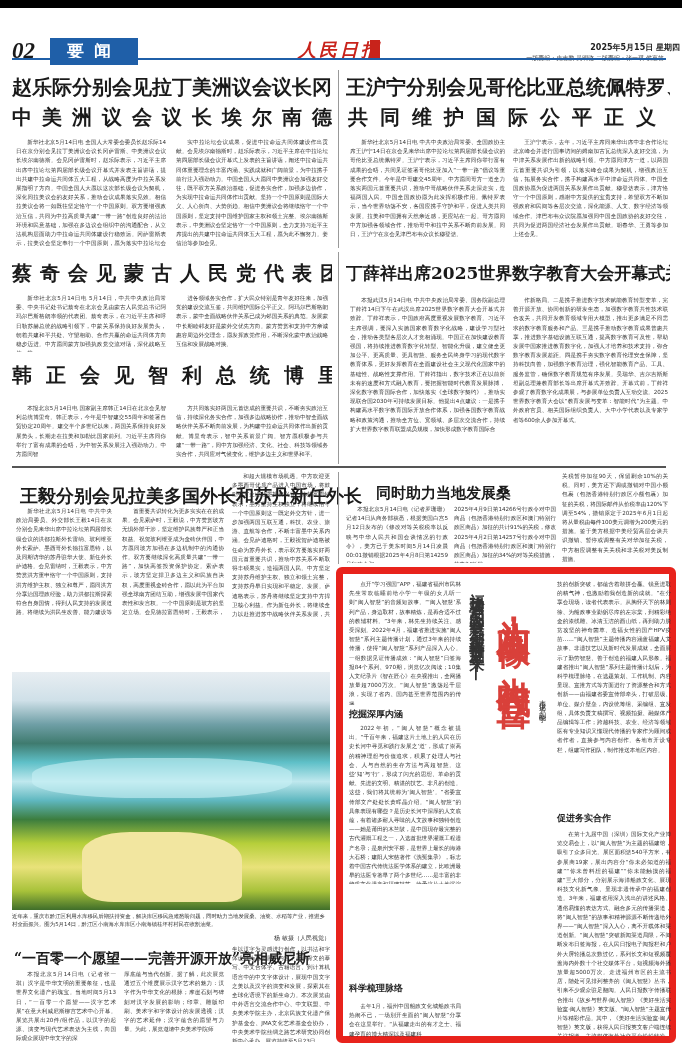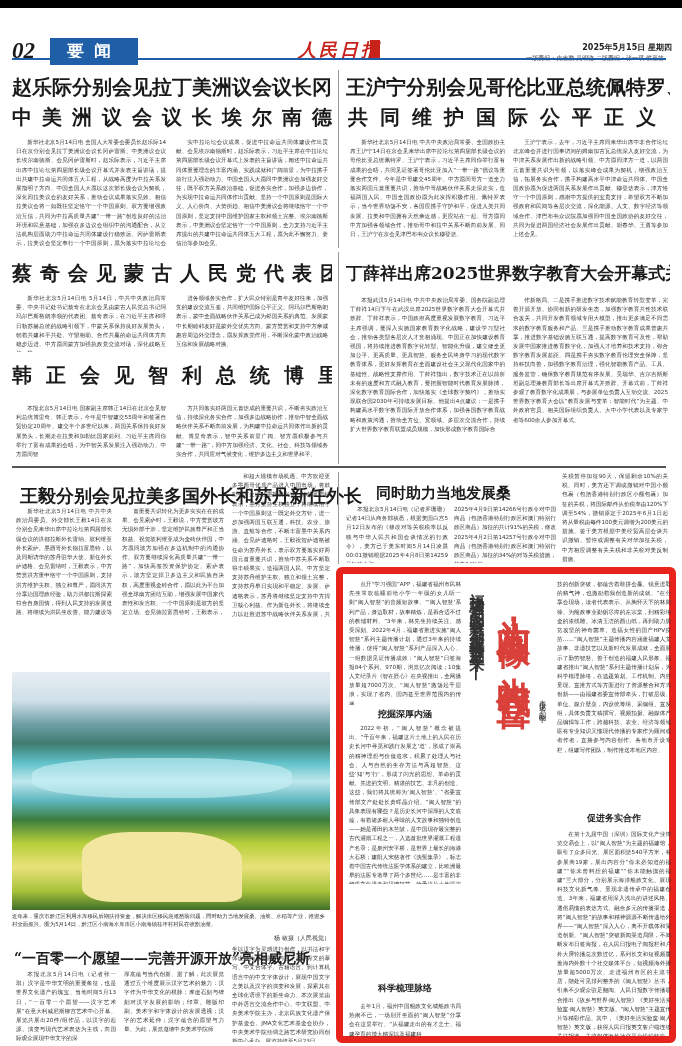--- a/index.html
+++ b/index.html
@@ -3,40 +3,40 @@
 <meta charset="utf-8">
 <style>
   html,body{margin:0;padding:0;background:#fff;}
   body{width:682px;height:1046px;position:relative;overflow:hidden;font-family:"DejaVu Serif",serif;color:#222;}
   .topbar{position:absolute;left:0;top:0;width:682px;height:8px;background:#000;}
   .hdr{position:absolute;left:0;top:8px;width:682px;height:56px;}
   .pno{position:absolute;left:12px;top:30px;font:italic bold 23px "Liberation Serif",serif;color:#1a1a1a;}
   .sec{position:absolute;left:50px;top:30px;width:88px;height:27px;background:#1f5fa8;color:#fff;font:bold 17px "DejaVu Serif",serif;letter-spacing:10px;text-align:center;line-height:27px;}
   .logo{position:absolute;left:298px;top:30px;font:italic bold 18px "DejaVu Serif",serif;color:#c8231b;letter-spacing:3px;}
   .logo-badge{position:absolute;left:370px;top:32px;width:10px;height:20px;background:#c8231b;}
-  .date{position:absolute;right:10px;top:34px;font:bold 8px "DejaVu Sans",sans-serif;color:#222;}
+  .date{position:absolute;right:2px;top:34px;font:bold 8px "DejaVu Sans",sans-serif;color:#222;}
   .eds{position:absolute;right:18px;top:46px;font:6px "DejaVu Sans",sans-serif;color:#444;}
   .rule{position:absolute;left:12px;top:58px;width:654px;height:2px;background:#1f5fa8;}
   .hl{position:absolute;font:bold 20px "DejaVu Serif",serif;color:#1a1a1a;text-align:center;line-height:30px;white-space:nowrap;overflow:hidden;}
   .hl2{position:absolute;font:bold 18px "DejaVu Serif",serif;color:#1a1a1a;white-space:nowrap;}
   .body{position:absolute;font:5.6px/9.2px "DejaVu Sans",sans-serif;color:#333;overflow:hidden;text-align:justify;}
   .body p{margin:0;text-indent:2em;}
   .hsep{position:absolute;height:1px;background:#999;}
   .vsep{position:absolute;width:1px;background:#999;}
   .photo{position:absolute;left:12px;top:672px;width:318px;height:238px;overflow:hidden;
     background:linear-gradient(180deg,#e8eef2 0%,#cfe0e8 12%,#6f9fa6 22%,#3f7b6f 30%,#5fc0c8 38%,#bfe8ee 46%,#5fb7bf 54%,#3c7d3e 62%,#b6cf3a 72%,#e9e27a 82%,#a8c23a 92%,#3f6e2a 100%);}
   .photo .lake{position:absolute;left:20px;top:86px;width:260px;height:40px;background:rgba(200,240,245,.6);border-radius:40%;}
   .photo .field{position:absolute;left:70px;top:160px;width:160px;height:70px;background:#f2e6a0;border-radius:30% 40% 10% 20%;}
   .caption{position:absolute;left:12px;top:912px;width:318px;font:5.4px/8px "DejaVu Sans",sans-serif;color:#333;}
   .credit{position:absolute;left:200px;top:934px;width:130px;text-align:right;font:6px "DejaVu Sans",sans-serif;color:#333;}
   .redbox{position:absolute;left:336px;top:567px;width:340px;height:476px;border:7px solid #e8231c;border-radius:6px;box-sizing:border-box;background:#fff;}
   .vtitle{position:absolute;writing-mode:vertical-rl;font:bold 15px "DejaVu Serif",serif;color:#333;letter-spacing:3px;}
   .vmain{position:absolute;writing-mode:vertical-rl;font:bold 34px "DejaVu Serif",serif;color:#d9403a;letter-spacing:4px;}
   .vby{position:absolute;writing-mode:vertical-rl;font:7px "DejaVu Sans",sans-serif;color:#333;letter-spacing:2px;}
-  .sub{position:absolute;font:bold 9px "DejaVu Sans",sans-serif;color:#222;text-align:center;}
+  .sub{position:absolute;font:bold 9px "DejaVu Sans",sans-serif;color:#222;text-align:left;}
 </style>
 </head>
 <body>
 
 <div class="topbar"></div>
 <div class="hdr">
   <div class="pno">02</div>
   <div class="sec">要闻</div>
   <div class="logo">人民日报</div>
   <div class="logo-badge"></div>

